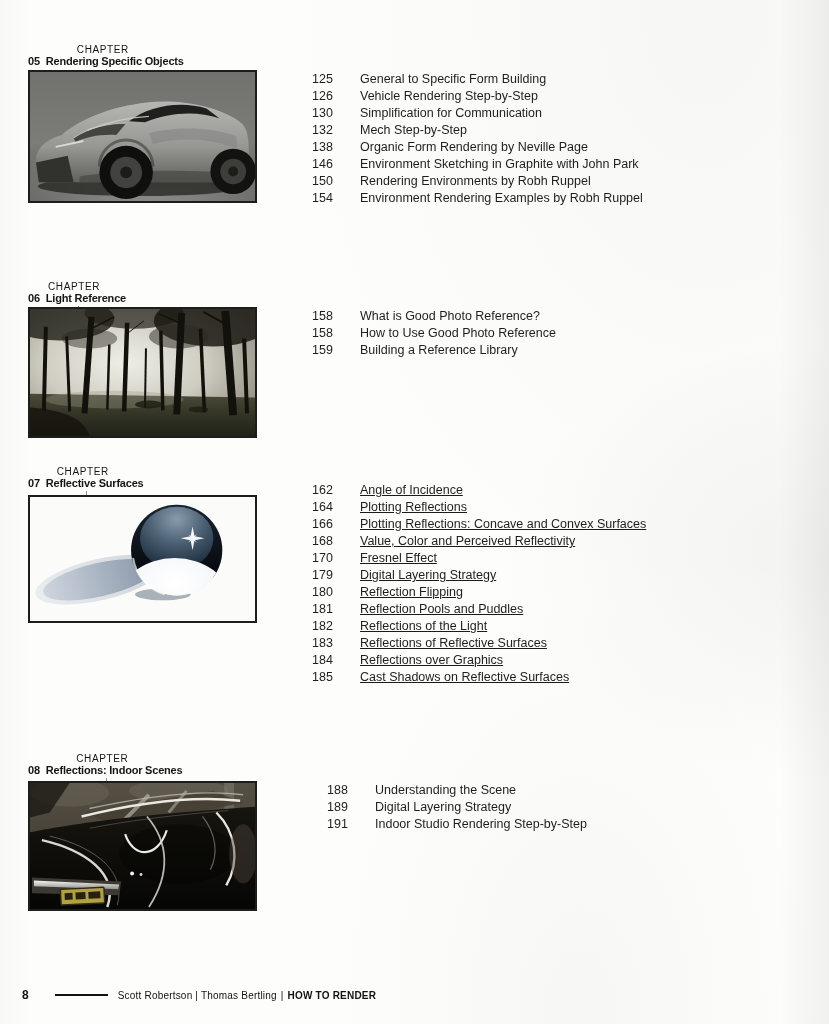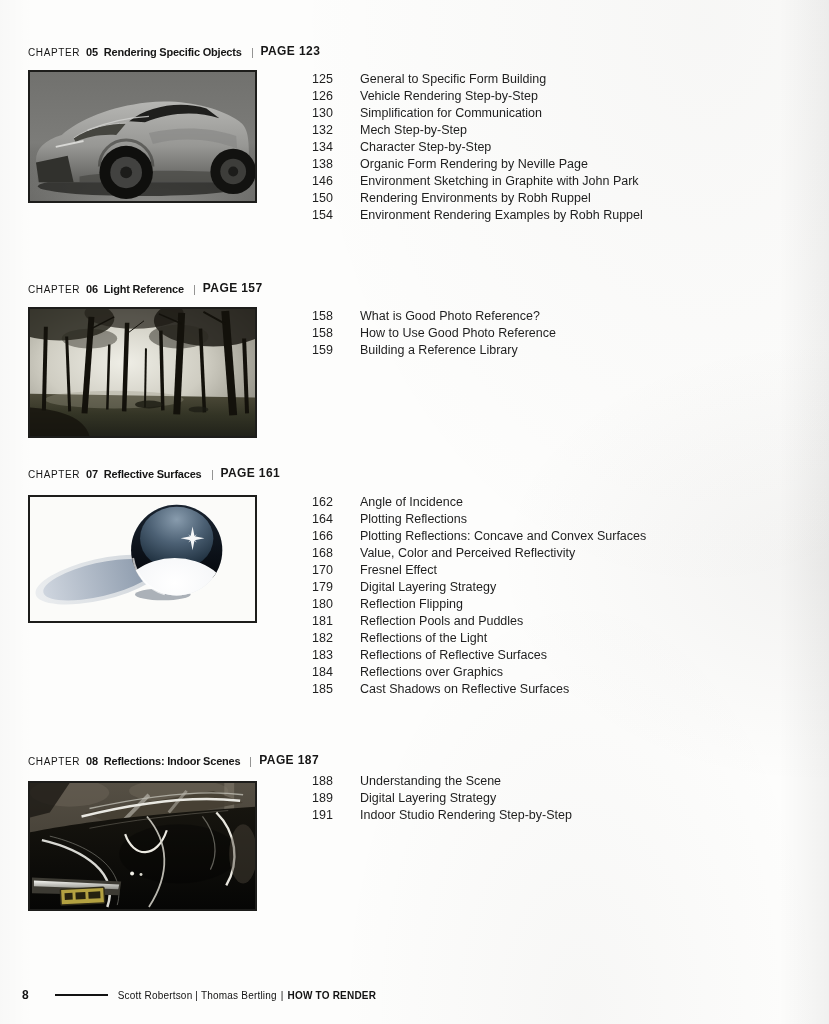--- a/index.html
+++ b/index.html
@@ -19,41 +19,41 @@
       #fdfdfc;
   }
   .section{position:absolute;left:28px;width:780px;}
   .sec-0{top:44px;height:230px;}
   .sec-1{top:281px;height:180px;}
   .sec-2{top:466px;height:280px;}
   .sec-3{top:753px;height:170px;}
 
   .chapter-header{
     position:absolute;top:0;left:0;white-space:nowrap;
-    display:flex;align-items:flex-end;color:#161616;
+    display:flex;align-items:center;color:#161616;flex-direction:column;
   }
   .ch-label{font-size:10px;letter-spacing:.6px;margin-right:6px;}
   .ch-strong{font-weight:bold;font-size:11px;letter-spacing:-.2px;}
   .ch-num{margin-right:6px;display:inline-block;}
   .ch-sep{font-size:11px;margin:0 7px 0 9px;color:#2a2a2a;display:inline-block;transform:scaleX(.55);}
   .ch-page{font-size:12px;font-weight:bold;letter-spacing:.4px;}
 
   .thumb{
     position:absolute;left:0;top:26px;width:229px;
     border:2px solid #1d1d1b;box-sizing:border-box;background:#fff;
   }
   .sec-0 .thumb{height:133px;}
   .sec-1 .thumb{height:131px;}
   .sec-2 .thumb{top:29px;height:128px;}
   .sec-3 .thumb{top:28px;height:130px;}
   .thumb svg{display:block;width:100%;height:100%;}
 
   .entries{position:absolute;left:284px;top:27px;}
-  .sec-2 .entries{top:28px;}
-  .sec-3 .entries{top:20px;}
+  .sec-2 .entries{top:16px;text-decoration:underline;}
+  .sec-3 .entries{top:29px;margin-left:15px;}
   .entry{font-size:12.5px;line-height:17px;color:#1e1e1e;white-space:nowrap;}
   .entry-num{display:inline-block;width:48px;}
 
   .footer{position:absolute;left:22px;top:988px;display:flex;align-items:center;color:#121212;}
   .folio{font-weight:bold;font-size:12px;}
   .rule{width:53px;height:2px;background:#121212;margin:0 10px 0 26px;}
   .credits{font-size:10px;letter-spacing:.2px;white-space:nowrap;}
   .credits-sep{margin:0 4px;}
   .book-title{font-weight:bold;}
 </style>
@@ -106,21 +106,20 @@
         <circle cx="97" cy="102" r="16" fill="#424240"></circle>
         <circle cx="97" cy="102" r="6" fill="#1c1c1a"></circle>
         <path d="M70,96 A27,27 0 0 1 124,96" stroke="#3a3a37" stroke-width="3" fill="none" opacity="0.6"></path>
       </svg>
     </div>
     <div class="entries">
         <div class="entry"><span class="entry-num">125</span><span class="entry-title">General to Specific Form Building</span></div>
         <div class="entry"><span class="entry-num">126</span><span class="entry-title">Vehicle Rendering Step-by-Step</span></div>
         <div class="entry"><span class="entry-num">130</span><span class="entry-title">Simplification for Communication</span></div>
         <div class="entry"><span class="entry-num">132</span><span class="entry-title">Mech Step-by-Step</span></div>
-        <div class="entry"><span class="entry-num">134</span><span class="entry-title">Character Step-by-Step</span></div>
         <div class="entry"><span class="entry-num">138</span><span class="entry-title">Organic Form Rendering by Neville Page</span></div>
         <div class="entry"><span class="entry-num">146</span><span class="entry-title">Environment Sketching in Graphite with John Park</span></div>
         <div class="entry"><span class="entry-num">150</span><span class="entry-title">Rendering Environments by Robh Ruppel</span></div>
         <div class="entry"><span class="entry-num">154</span><span class="entry-title">Environment Rendering Examples by Robh Ruppel</span></div>
       </div>
   </div>
 
   <div class="section sec-1">
     <div class="chapter-header">
       <span class="ch-label">CHAPTER</span>

